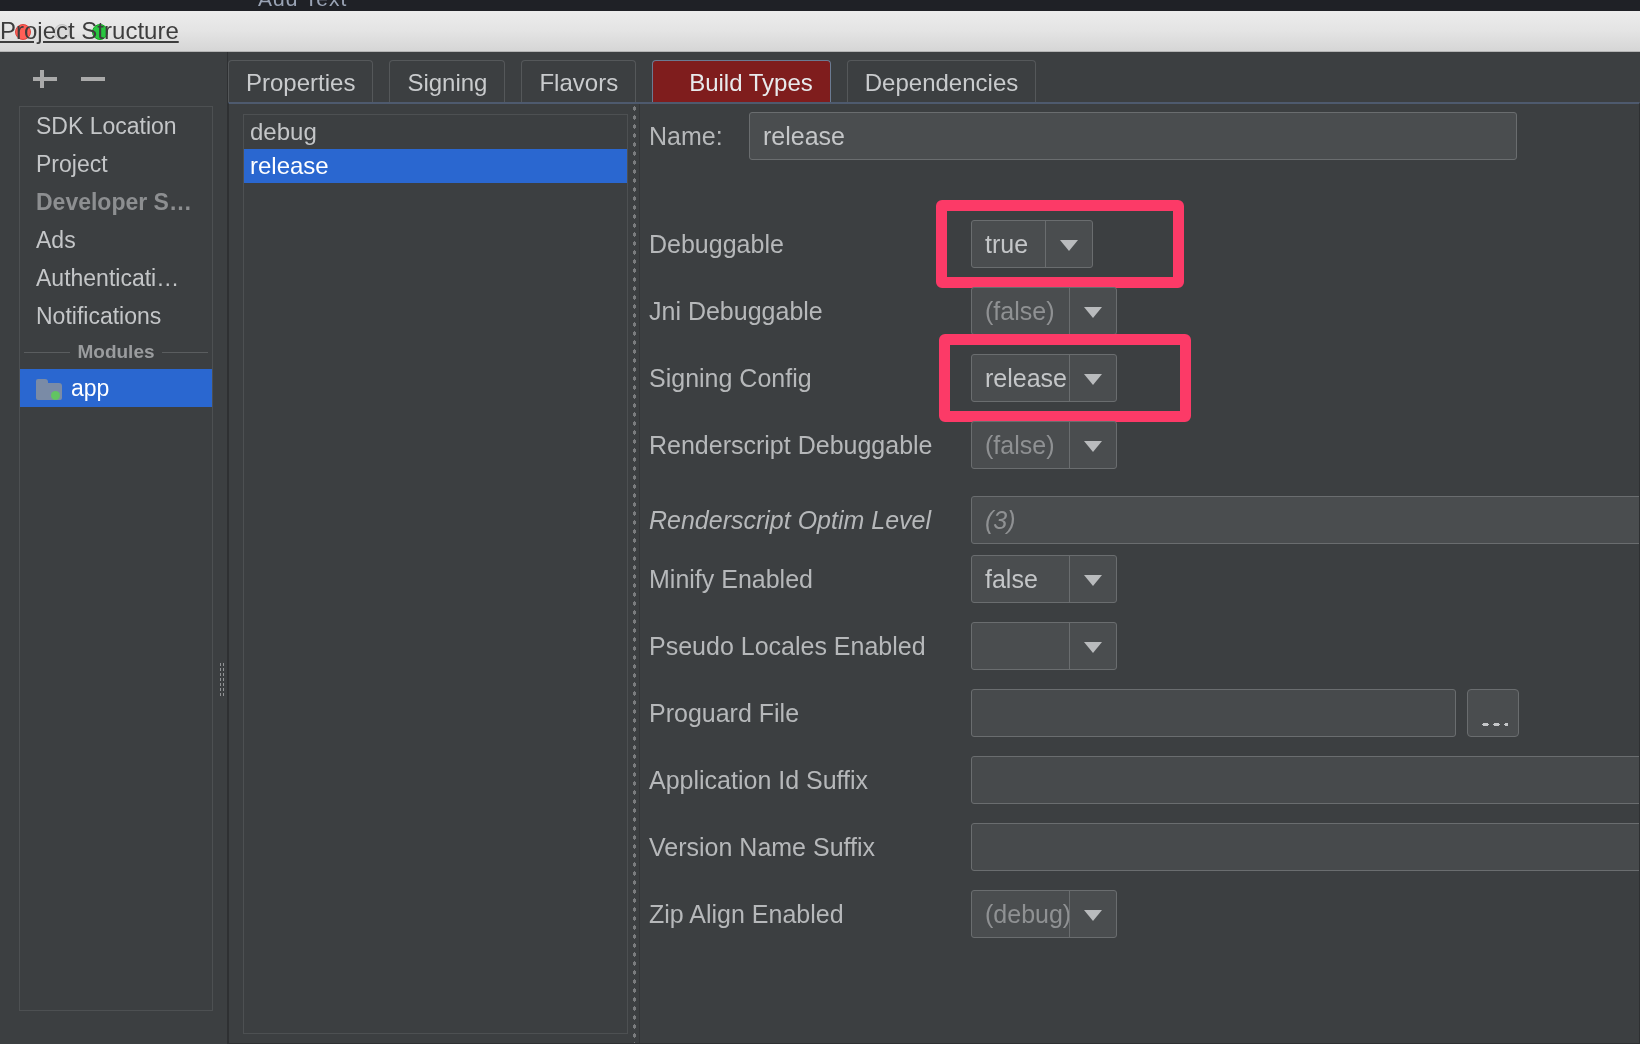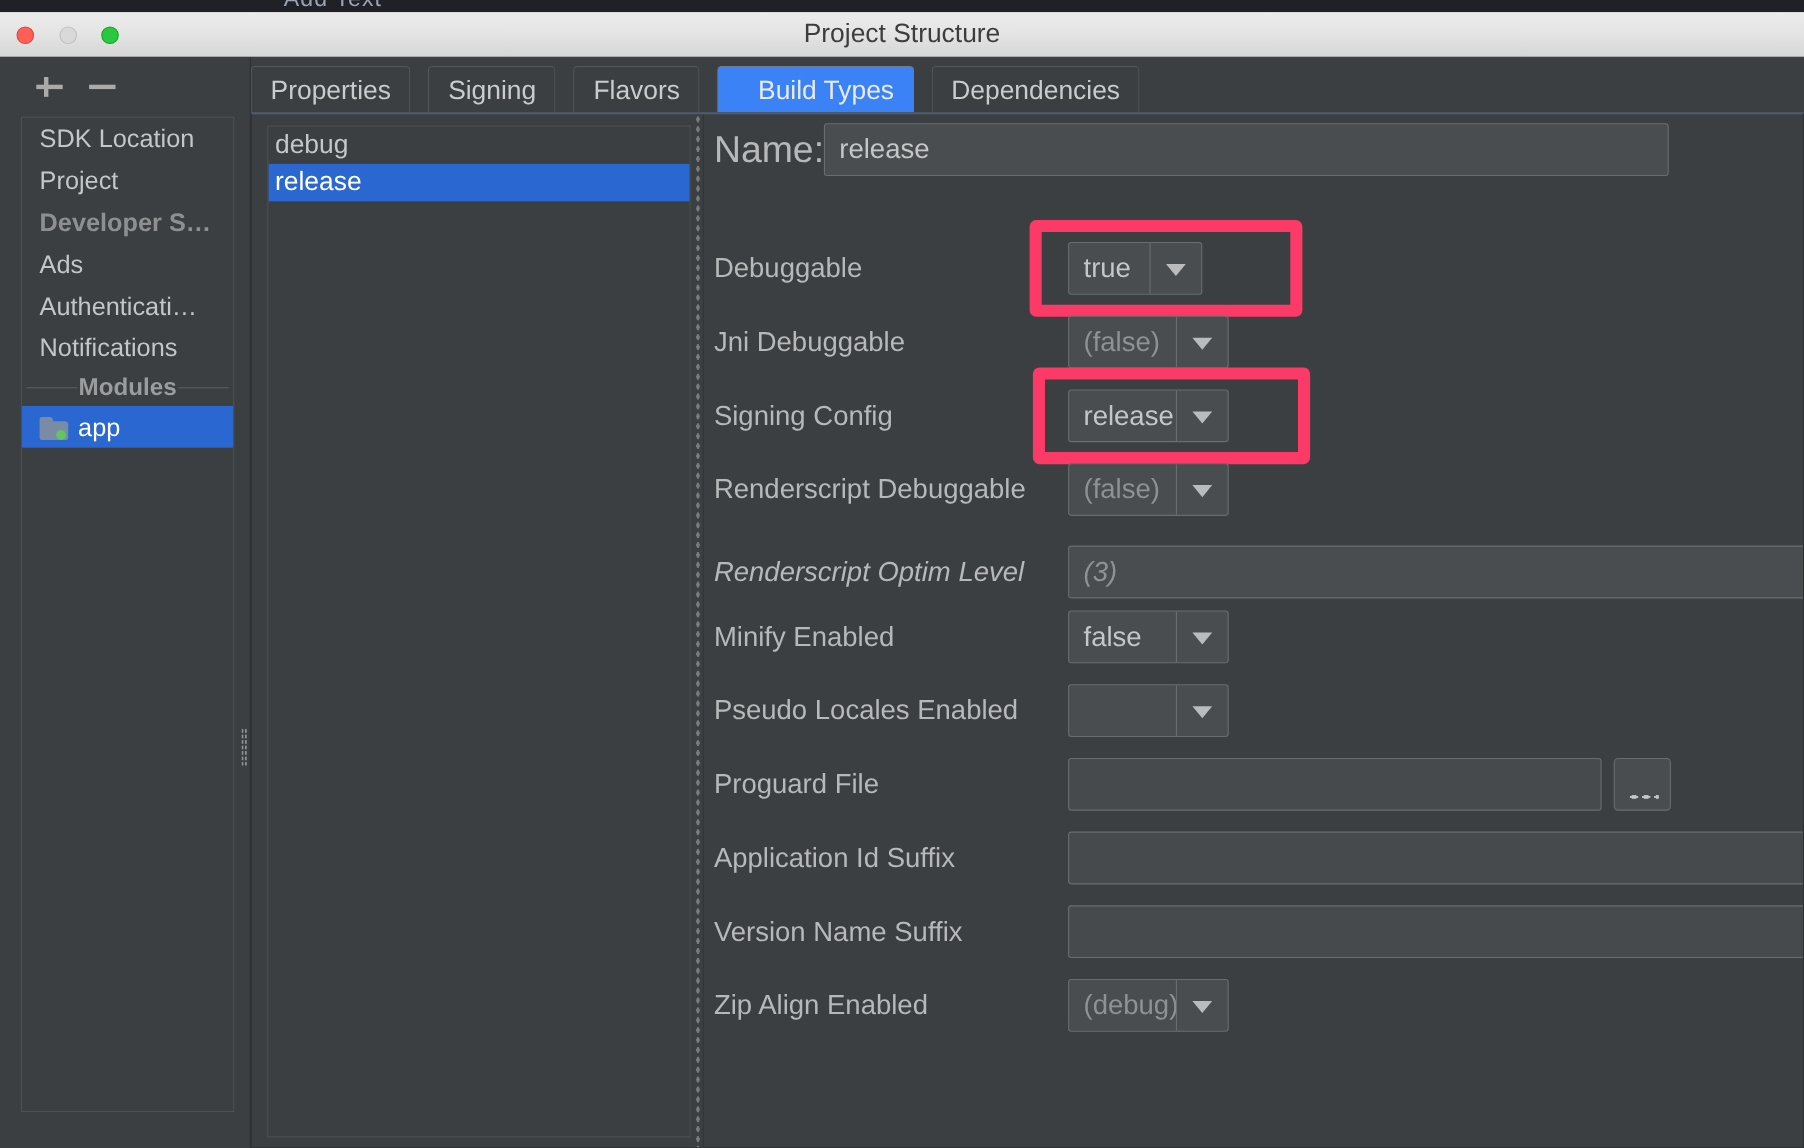--- a/index.html
+++ b/index.html
@@ -47,23 +47,23 @@
     position: relative;
     height: 41px;
     background: linear-gradient(to bottom, #ececec 0%, #e4e4e4 50%, #d6d6d6 100%);
     border-bottom: 1px solid #b4b4b4;
     box-sizing: border-box;
   }
   #title-text {
     position: absolute;
     left: 0; right: 0; top: 0;
     line-height: 40px;
-    text-align: center;
     font-size: 24px;
     color: #3d3d3d;
+    text-decoration: underline;
   }
   .traffic {
     position: absolute;
     top: 13px;
     width: 16px; height: 16px;
     border-radius: 50%;
     box-sizing: border-box;
   }
   #tl-close  { left: 15px; background: #ff5f57; border: 1px solid #e0443e; }
   #tl-min    { left: 54px; background: #d9d9d9; border: 1px solid #c2c2c2; }
@@ -137,21 +137,21 @@
   }
   .side-item.selected {
     background: #2a67d0;
     color: #ffffff;
   }
   .side-sep {
     position: relative;
     height: 34px;
     line-height: 34px;
     text-align: center;
-    font-size: 22px;
+    font-size: 19px;
     font-weight: bold;
     color: #9a9c9e;
   }
   .side-sep .rule {
     position: absolute;
     top: 17px;
     height: 1px;
     background: #5a5d5f;
   }
   .side-sep .rule.l { left: 4px; width: 46px; }
@@ -235,21 +235,21 @@
     color: #c9cbcd;
     background: #3c3f41;
     border: 1px solid #55585a;
     border-bottom: none;
     border-radius: 4px 4px 0 0;
     box-sizing: border-box;
     cursor: default;
     white-space: nowrap;
   }
   .tab.active {
-    background: #3b82f6;
+    background: #7f1d1d;
     border-color: #6b7b92;
     color: #e8eaec;
     padding-left: 36px;
   }
 
   #content-panel {
     position: absolute;
     left: 0; top: 50px;
     width: 1412px;
     height: 942px;
@@ -402,21 +402,21 @@
   
   .anno {
     position: absolute;
     box-sizing: border-box;
     border: 11px solid #fc3a67;
     border-radius: 6px;
     pointer-events: none;
   }
 
   
-  #row-name .lbl { font-size: 34px; }
+  #row-name .lbl { font-size: 25px; }
 </style>
 </head>
 <body>
 
 <div id="behind-strip">
   <div class="ghost">Add Text</div>
 </div>
 
 <div id="window">
 

